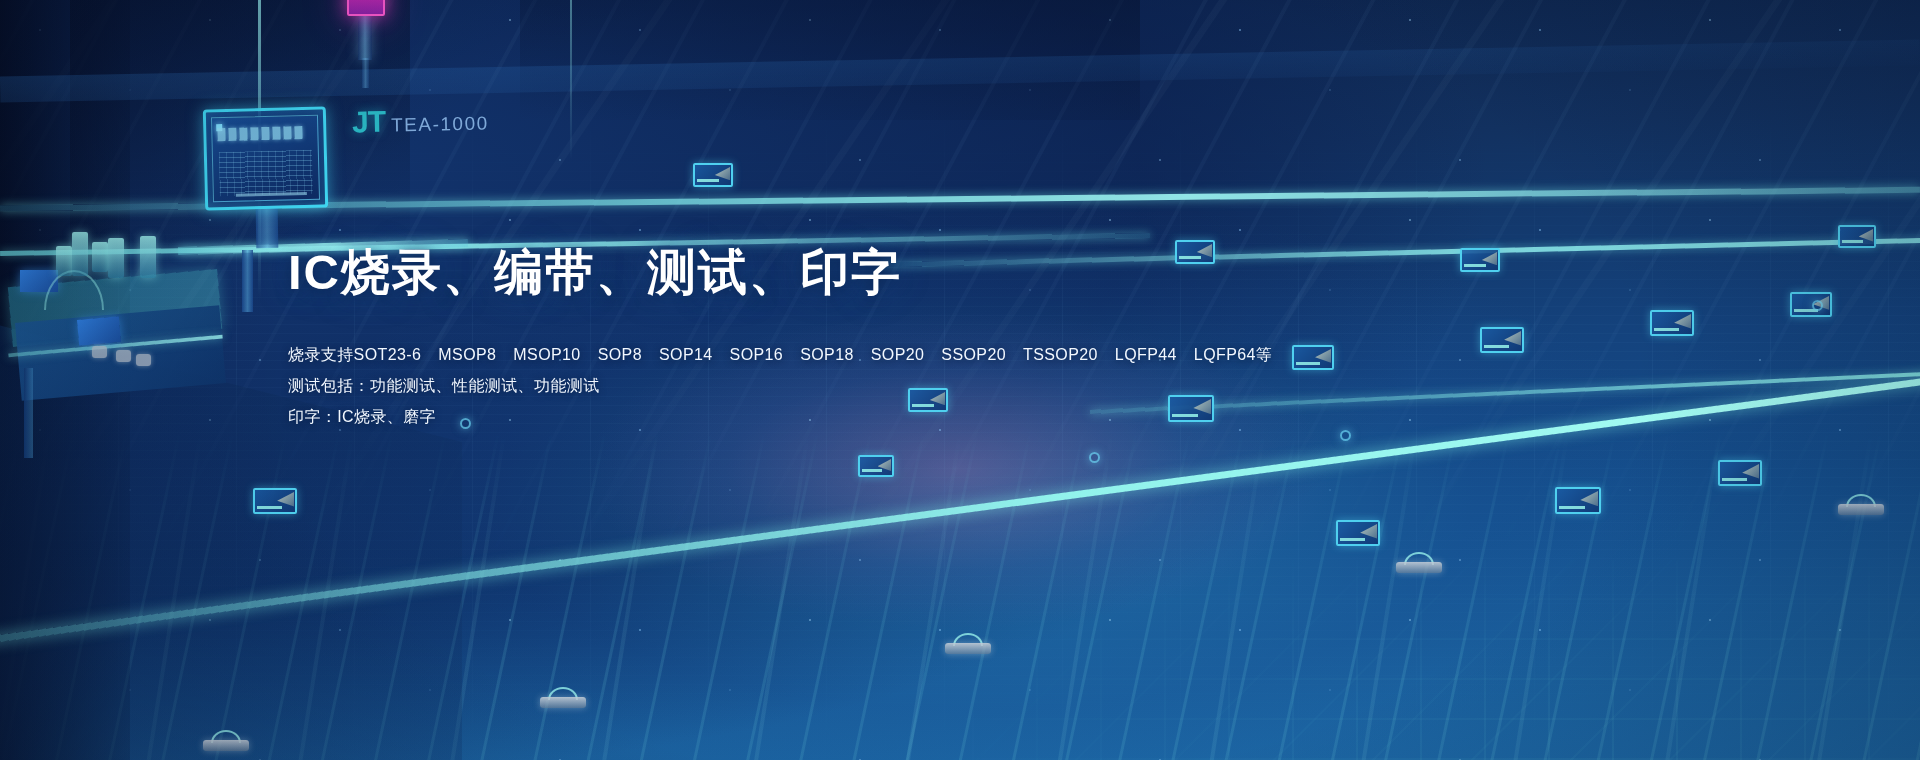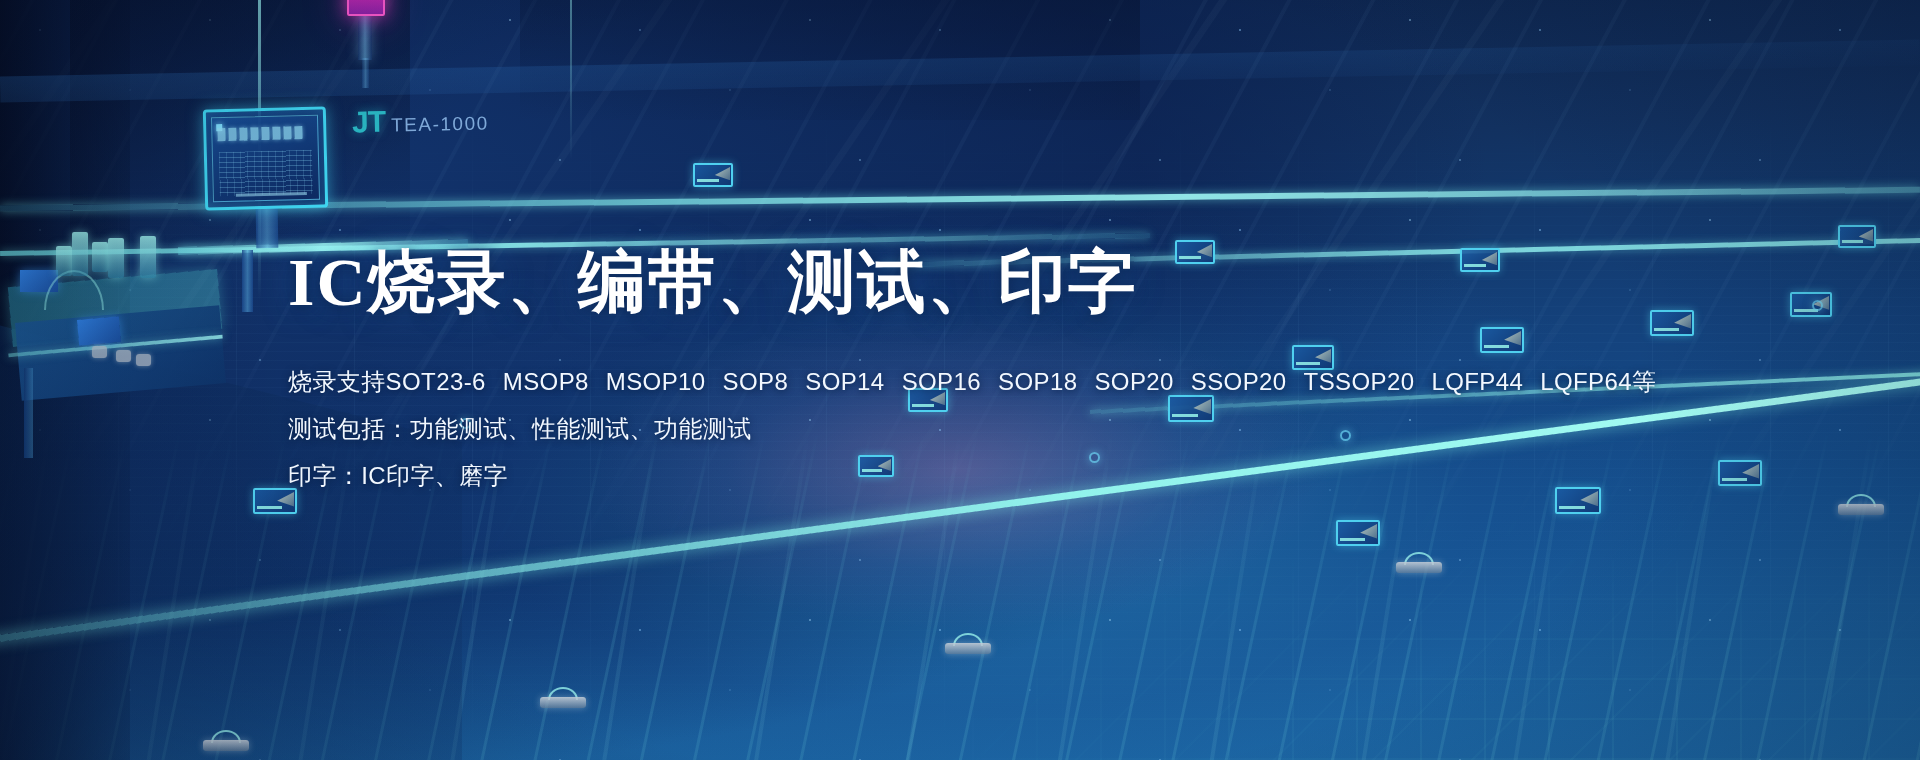--- a/index.html
+++ b/index.html
@@ -252,28 +252,27 @@
     box-shadow:0 0 7px rgba(200,220,230,.4); }
 
   
   .vignette{
     background:radial-gradient(ellipse 1500px 900px at 50% 50%, rgba(0,0,0,0) 45%, rgba(4,12,32,.45) 100%);
   }
 
   
   .content{ position:absolute; left:288px; top:246px; width:1300px; }
   .headline{
-    font-size:68px; font-weight:700; color:#ffffff; letter-spacing:2px;
+    font-size:49px; font-weight:700; color:#ffffff; letter-spacing:2px;
     line-height:1.08; white-space:nowrap;
     text-shadow:0 2px 14px rgba(8,30,70,.85), 0 0 30px rgba(40,110,190,.5);
-    font-family:Liberation Serif, serif;
   }
   .sublines{ margin-top:40px; }
   .subline{
-    font-size:24px; color:#f2f8ff; letter-spacing:.4px; line-height:1.95;
+    font-size:16px; color:#f2f8ff; letter-spacing:.4px; line-height:1.95;
     white-space:nowrap; text-shadow:0 1px 7px rgba(6,24,60,.9);
   }
   .pkg-list{ display:inline; }
   .pkg{ display:inline-block; margin-right:17px; }
   .pkg:last-child{ margin-right:0; }
   .logo-mark{
     position:absolute; left:352px; top:104px; display:flex; align-items:baseline; gap:6px;
     transform:rotate(-1.2deg);
   }
   .logo-jt{ font-size:30px; font-weight:700; color:#2ab8c4; letter-spacing:-1px;
@@ -397,17 +396,17 @@
 
   <div class="layer vignette"></div>
 
   <div class="content">
     <div class="headline">IC烧录、编带、测试、印字</div>
     <div class="sublines">
       <div class="subline">
         <span>烧录支持</span><span class="pkg-list" id="pkg-list"><span class="pkg">SOT23-6</span><span class="pkg">MSOP8</span><span class="pkg">MSOP10</span><span class="pkg">SOP8</span><span class="pkg">SOP14</span><span class="pkg">SOP16</span><span class="pkg">SOP18</span><span class="pkg">SOP20</span><span class="pkg">SSOP20</span><span class="pkg">TSSOP20</span><span class="pkg">LQFP44</span><span class="pkg">LQFP64等</span></span>
       </div>
       <div class="subline">测试包括：功能测试、性能测试、功能测试</div>
-      <div class="subline">印字：IC印字、磨字</div>
+      <div class="subline">印字：IC烧录、磨字</div>
     </div>
   </div>
 
 </div>
 
 </body></html>

